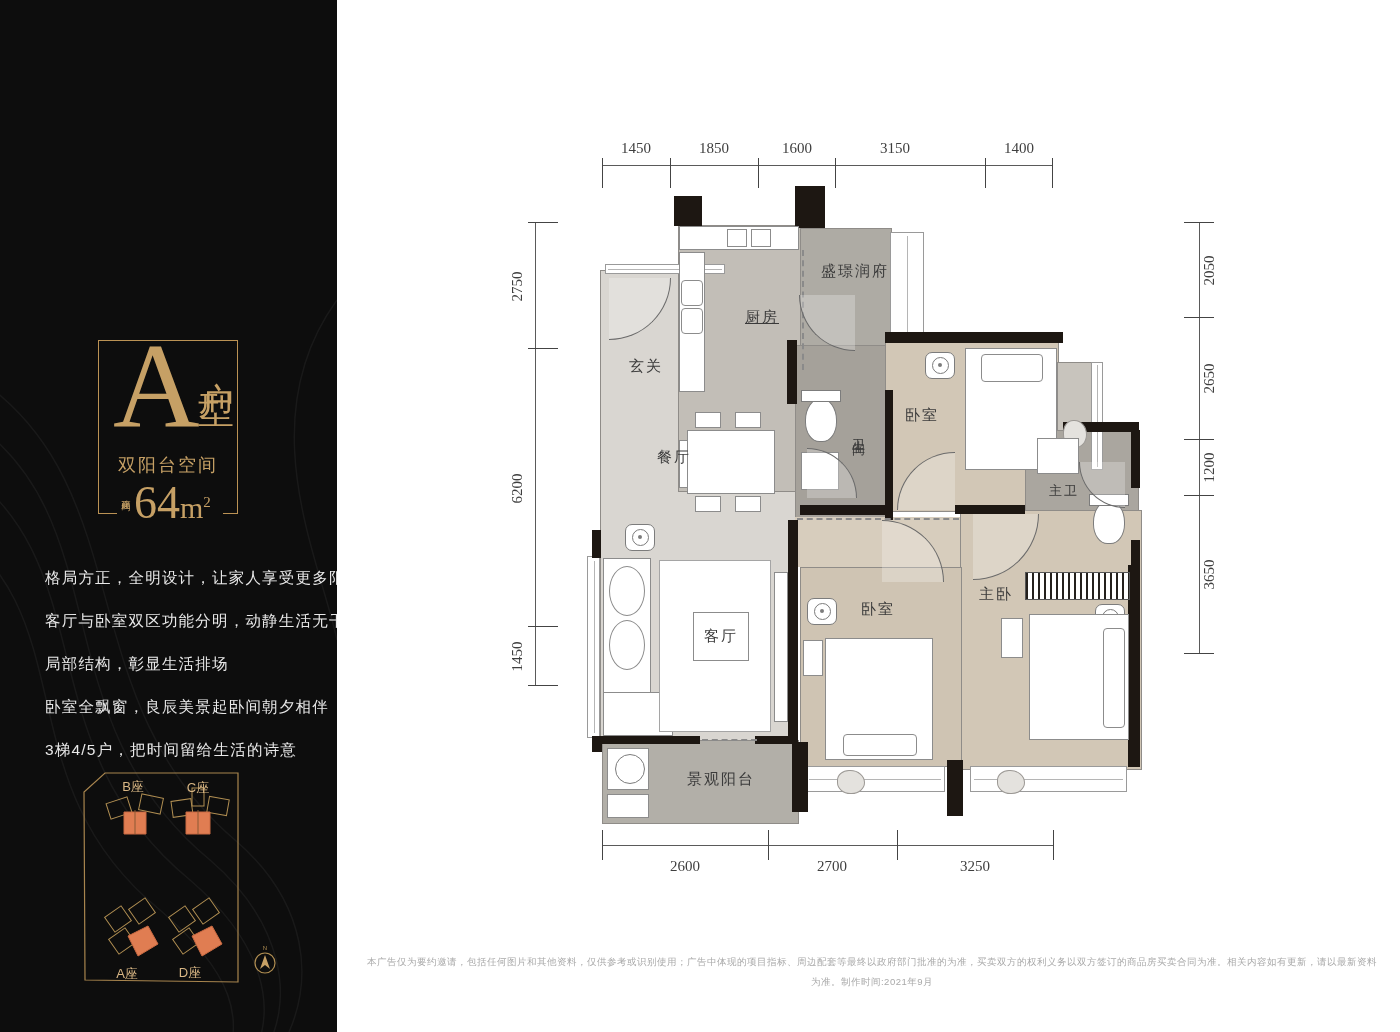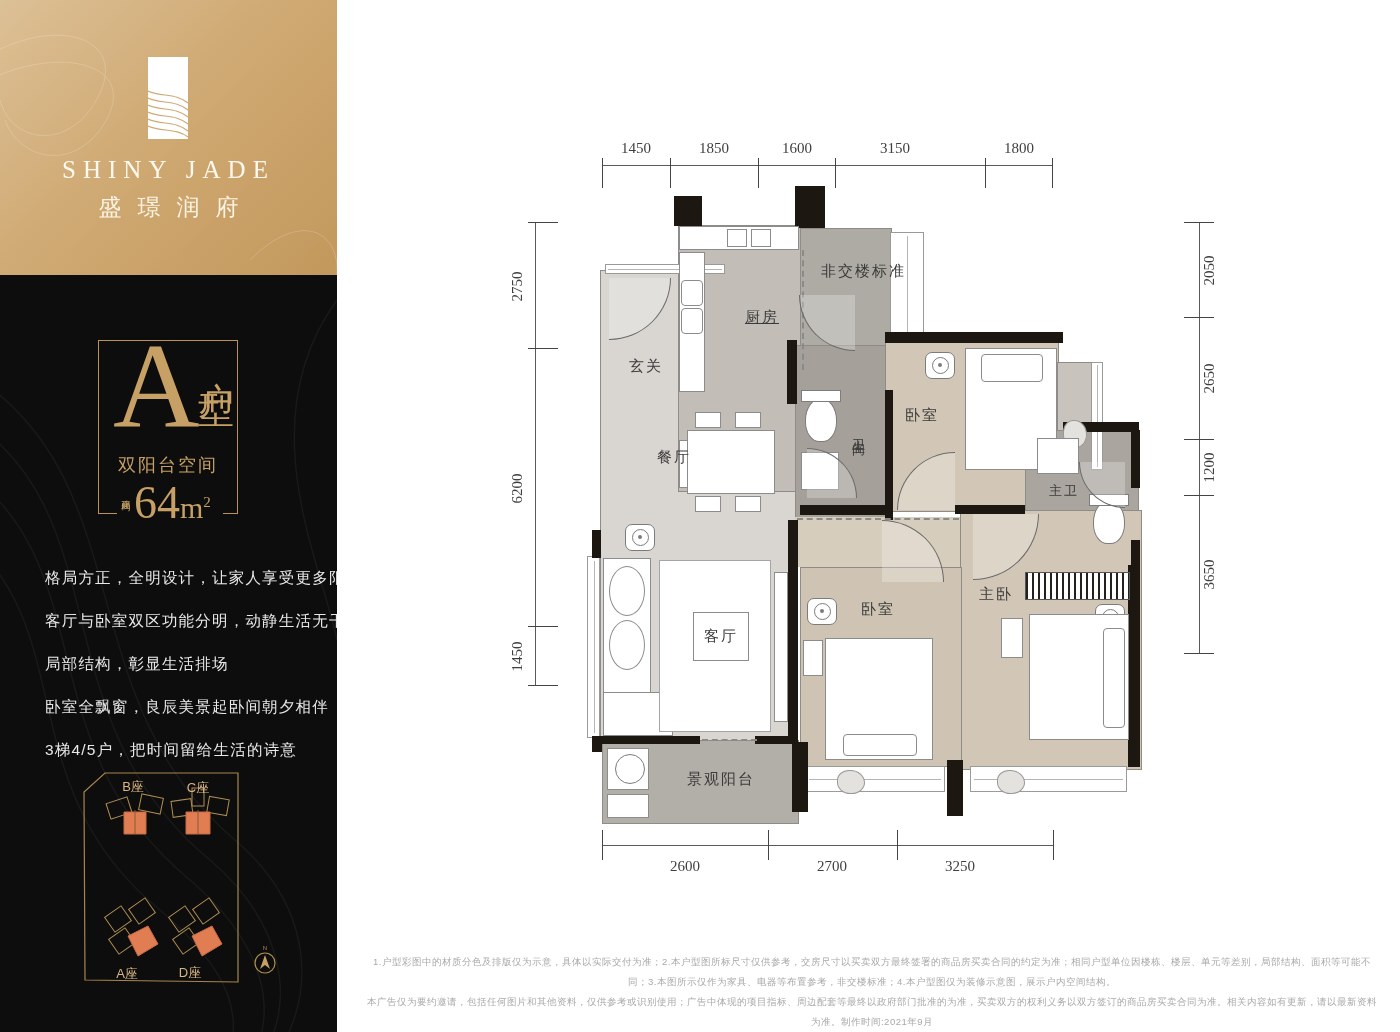--- a/index.html
+++ b/index.html
@@ -75,42 +75,20 @@
   <svg width="337" height="1032" style="position:absolute;left:0;top:0;">
     <g fill="none" stroke="rgba(255,255,255,0.05)" stroke-width="1.5">
       <path d="M-30,420 C120,520 40,720 210,860 C280,920 300,1000 260,1060"></path>
       <path d="M-50,460 C110,560 20,740 190,880 C260,940 285,1010 245,1070"></path>
       <path d="M-20,380 C140,490 70,700 235,840 C305,900 320,980 280,1050"></path>
       <path d="M-60,520 C90,610 0,780 160,910 C230,970 250,1020 220,1075"></path>
       <path d="M337,300 C250,420 320,560 337,640"></path>
     </g>
   </svg>
 
-  <div id="brand">
-    <svg width="337" height="275" style="position:absolute;left:0;top:0;">
-      <g fill="none" stroke="rgba(255,255,255,0.18)" stroke-width="1">
-        <path d="M-20,60 C60,10 140,40 90,110 C60,150 10,140 0,100"></path>
-        <path d="M-30,90 C50,40 150,60 100,130 C70,170 20,160 5,120"></path>
-        <path d="M250,260 C300,210 340,230 337,275"></path>
-      </g>
-    </svg>
-    <svg id="logomark" viewBox="0 0 40 82">
-      <rect x="0" y="0" width="40" height="82" fill="#ffffff"></rect>
-      <g fill="none" stroke="#cfa973" stroke-width="1.2">
-        <path d="M0,34 C14,40 28,36 40,46"></path>
-        <path d="M0,41 C14,47 28,43 40,53"></path>
-        <path d="M0,48 C14,54 28,50 40,60"></path>
-        <path d="M0,55 C14,61 28,57 40,67"></path>
-        <path d="M0,62 C14,68 28,64 40,74"></path>
-        <path d="M0,69 C14,75 28,71 40,80"></path>
-      </g>
-    </svg>
-    <div class="brand-en">SHINY JADE</div>
-    <div class="brand-cn">盛璟润府</div>
-  </div>
 
   <div id="unitbox">
     <div class="unit-a">A</div>
     <div class="unit-type">户型</div>
     <div class="unit-layout">双阳台空间</div>
     <div class="area-wrap">
       <span class="area-prefix">建面约</span>
       <span class="area-num">64</span>
       <span class="area-unit"><span>m</span><span class="area-sup">2</span></span>
     </div>
@@ -174,21 +152,21 @@
   <div class="tick abs" style="left:265px;top:158px;width:1px;height:30px;"></div>
   <div class="tick abs" style="left:333px;top:158px;width:1px;height:30px;"></div>
   <div class="tick abs" style="left:421px;top:158px;width:1px;height:30px;"></div>
   <div class="tick abs" style="left:498px;top:158px;width:1px;height:30px;"></div>
   <div class="tick abs" style="left:648px;top:158px;width:1px;height:30px;"></div>
   <div class="tick abs" style="left:715px;top:158px;width:1px;height:30px;"></div>
   <div class="dimtext abs" style="left:269px;top:140px;width:60px;text-align:center;">1450</div>
   <div class="dimtext abs" style="left:347px;top:140px;width:60px;text-align:center;">1850</div>
   <div class="dimtext abs" style="left:430px;top:140px;width:60px;text-align:center;">1600</div>
   <div class="dimtext abs" style="left:543px;top:140px;width:60px;text-align:left;">3150</div>
-  <div class="dimtext abs" style="left:652px;top:140px;width:60px;text-align:center;">1800</div>
+  <div class="dimtext abs" style="left:652px;top:140px;width:60px;text-align:center;">1400</div>
 
   <div class="dimline abs" style="left:198px;top:222px;width:1px;height:463px;"></div>
   <div class="tick abs" style="left:191px;top:222px;width:30px;height:1px;"></div>
   <div class="tick abs" style="left:191px;top:348px;width:30px;height:1px;"></div>
   <div class="tick abs" style="left:191px;top:626px;width:30px;height:1px;"></div>
   <div class="tick abs" style="left:191px;top:685px;width:30px;height:1px;"></div>
   <div class="dimtext vtext abs" style="left:150px;top:278px;width:60px;text-align:center;">2750</div>
   <div class="dimtext vtext abs" style="left:150px;top:480px;width:60px;text-align:center;">6200</div>
   <div class="dimtext vtext abs" style="left:150px;top:648px;width:60px;text-align:center;">1450</div>
 
@@ -203,21 +181,21 @@
   <div class="dimtext vtext abs" style="left:842px;top:459px;width:60px;text-align:center;">1200</div>
   <div class="dimtext vtext abs" style="left:842px;top:566px;width:60px;text-align:center;">3650</div>
 
   <div class="dimline abs" style="left:265px;top:845px;width:451px;height:1px;"></div>
   <div class="tick abs" style="left:265px;top:830px;width:1px;height:30px;"></div>
   <div class="tick abs" style="left:431px;top:830px;width:1px;height:30px;"></div>
   <div class="tick abs" style="left:560px;top:830px;width:1px;height:30px;"></div>
   <div class="tick abs" style="left:716px;top:830px;width:1px;height:30px;"></div>
   <div class="dimtext abs" style="left:318px;top:858px;width:60px;text-align:center;">2600</div>
   <div class="dimtext abs" style="left:465px;top:858px;width:60px;text-align:center;">2700</div>
-  <div class="dimtext abs" style="left:608px;top:858px;width:60px;">3250</div>
+  <div class="dimtext abs" style="left:608px;top:858px;width:60px;text-align:center;">3250</div>
 
   <div class="rm" style="left:263px;top:270px;width:195px;height:475px;background:#d9d6d1;border:1px solid #8f8c88;"></div>
   <div class="rm" style="left:341px;top:225px;width:122px;height:265px;background:#c2beb7;border:1px solid #8f8c88;"></div>
   <div class="rm" style="left:463px;top:228px;width:90px;height:162px;background:#aeaba4;border:1px solid #8f8c88;"></div>
   <div class="win" style="left:553px;top:232px;width:34px;height:148px;"></div>
   <div class="rm" style="left:458px;top:345px;width:90px;height:172px;background:#a5a19a;border:1px solid #8f8c88;"></div>
   <div class="rm" style="left:548px;top:342px;width:172px;height:168px;background:#d2c7b6;border:1px solid #8f8c88;"></div>
   <div class="rm" style="left:720px;top:362px;width:34px;height:108px;background:#c8c4bd;border:1px solid #8f8c88;"></div>
   <div class="rm" style="left:688px;top:430px;width:112px;height:132px;background:#aaa69f;border:1px solid #8f8c88;"></div>
   <div class="rm" style="left:458px;top:517px;width:165px;height:50px;background:#d7cdbd;"></div>
@@ -310,27 +288,26 @@
   <div class="arc br" style="left:272px;top:278px;width:62px;height:62px;"></div>
   <div class="arc bl" style="left:462px;top:295px;width:56px;height:56px;"></div>
   <div class="arc tr" style="left:470px;top:448px;width:50px;height:50px;"></div>
   <div class="arc tl" style="left:560px;top:452px;width:58px;height:58px;"></div>
   <div class="arc tr" style="left:545px;top:520px;width:62px;height:62px;"></div>
   <div class="arc br" style="left:636px;top:514px;width:66px;height:66px;"></div>
   <div class="arc bl" style="left:742px;top:462px;width:46px;height:46px;"></div>
 
   <div class="rlabel" style="left:292px;top:357px;">玄关</div>
   <div class="rlabel" style="left:408px;top:308px;text-decoration:underline;">厨房</div>
-  <div class="rlabel" style="left:484px;top:262px;">非交楼标准</div>
+  <div class="rlabel" style="left:484px;top:262px;">盛璟润府</div>
   <div class="rlabel" style="left:320px;top:448px;">餐厅</div>
   <div class="rlabel vert" style="left:512px;top:428px;font-size:13px;">卫生间</div>
   <div class="rlabel" style="left:568px;top:406px;">卧室</div>
   <div class="rlabel" style="left:712px;top:482px;font-size:13px;">主卫</div>
   <div class="rlabel" style="left:356px;top:612px;background:#fff;border:1px solid #8c8c8c;padding:14px 10px;">客厅</div>
   <div class="rlabel" style="left:524px;top:600px;">卧室</div>
   <div class="rlabel" style="left:642px;top:585px;">主卧</div>
   <div class="rlabel" style="left:350px;top:770px;">景观阳台</div>
 
   <div id="disclaimer">
-    <div class="dl">1.户型彩图中的材质分色及排版仅为示意，具体以实际交付为准；2.本户型图所标尺寸仅供参考，交房尺寸以买卖双方最终签署的商品房买卖合同的约定为准；相同户型单位因楼栋、楼层、单元等差别，局部结构、面积等可能不同；3.本图所示仅作为家具、电器等布置参考，非交楼标准；4.本户型图仅为装修示意图，展示户内空间结构。</div>
     <div class="dl">本广告仅为要约邀请，包括任何图片和其他资料，仅供参考或识别使用；广告中体现的项目指标、周边配套等最终以政府部门批准的为准，买卖双方的权利义务以双方签订的商品房买卖合同为准。相关内容如有更新，请以最新资料为准。制作时间:2021年9月</div>
   </div>
 </main>
 
 </body></html>

